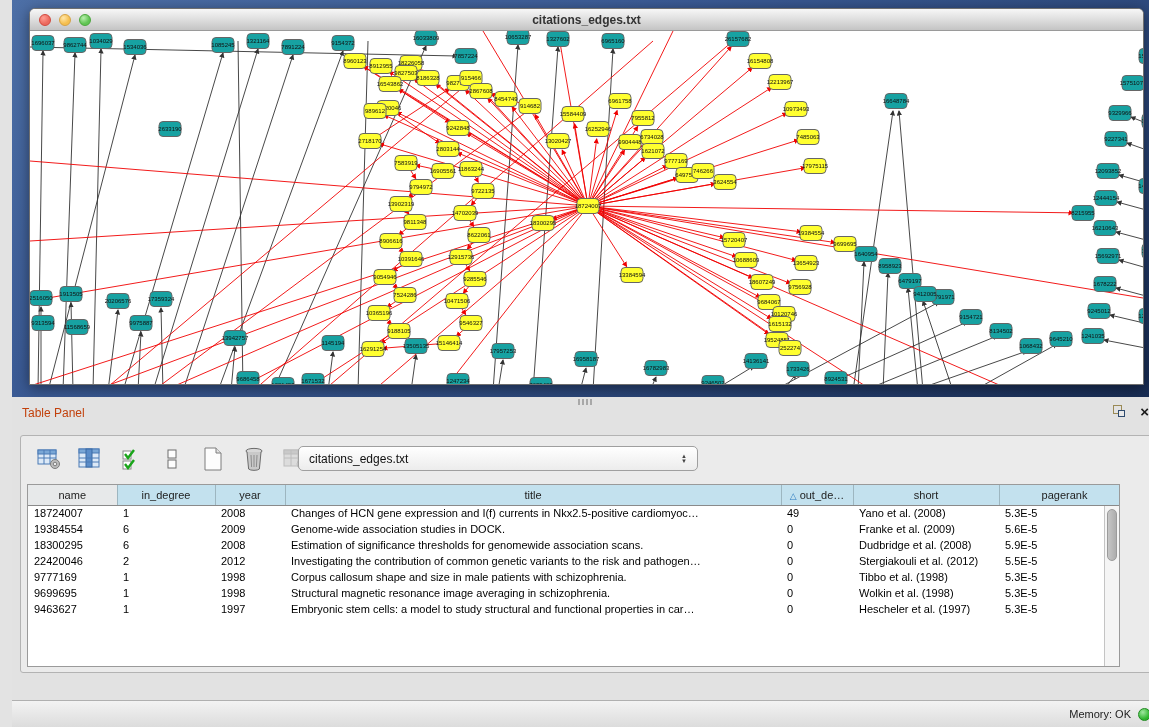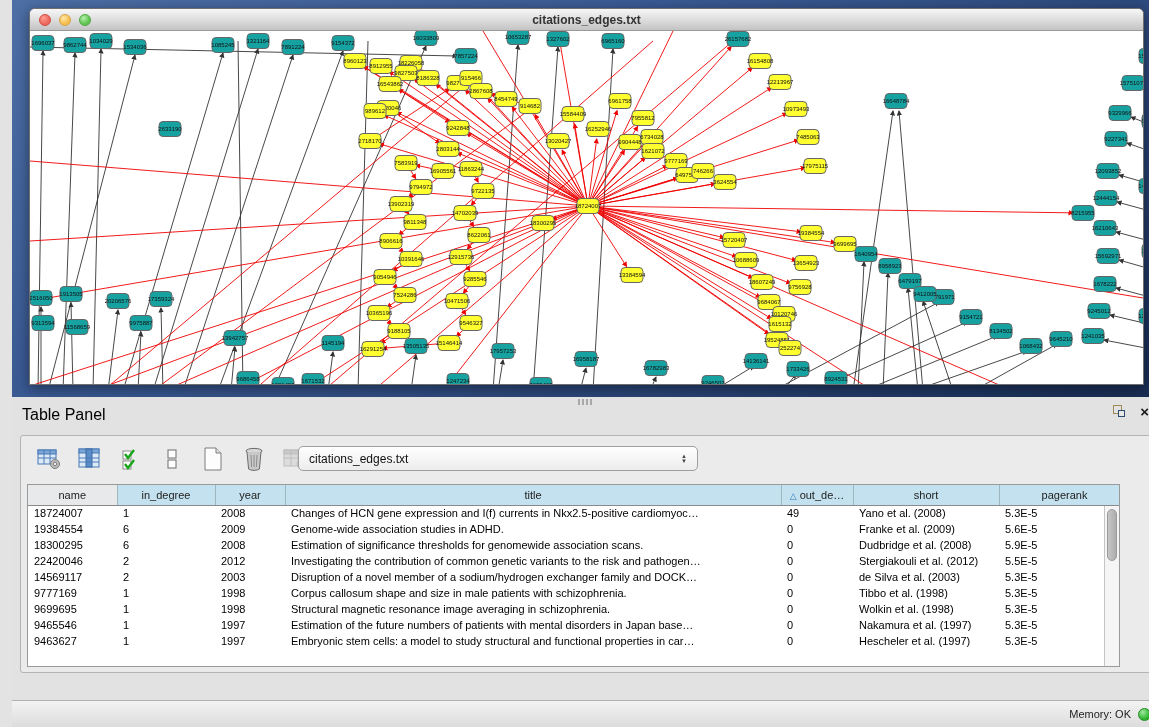--- a/index.html
+++ b/index.html
@@ -21,21 +21,21 @@
   .light.yellow { background:radial-gradient(circle at 35% 30%, #ffe6a8,#f5bf4f 60%); border:1px solid #d6a243; }
   .light.green  { background:radial-gradient(circle at 35% 30%, #b8efad,#61c554 60%); border:1px solid #4aa73c; }
   .gcanvas { position:relative; width:1113px; height:353px; background:#fff; overflow:hidden; }
   .gcanvas svg { display:block; }
 
   
   .bottom { position:absolute; left:0; top:397px; width:1149px; height:330px; background:#e2e2e2; }
   .grip { position:absolute; left:566px; top:2px; width:14px; height:6px;
     background:repeating-linear-gradient(90deg,#9a9a9a 0 2px,transparent 2px 4px); opacity:.8; }
   .panel-titlebar { position:absolute; left:0; top:0; width:100%; height:34px; }
-  .panel-title { position:absolute; left:10px; top:9px; font-size:16px; color:#000000; }
+  .panel-title { position:absolute; left:10px; top:9px; font-size:12px; color:#c2410c; }
   .panel-actions { position:absolute; right:12px; top:8px; display:flex; gap:14px; align-items:center; }
   .float-ic { position:relative; width:14px; height:13px; }
   .float-ic .b1 { position:absolute; left:1px; top:0; width:9px; height:9px; border:1px solid #9a8a55; }
   .float-ic .b2 { position:absolute; left:6px; top:5px; width:7px; height:7px; border:1px solid #2e4a6e; background:#e9e9e9; }
   .close-ic { font-size:15px; font-weight:bold; color:#1a1a1a; line-height:13px; }
 
   .toolbox { position:absolute; left:8px; top:38px; width:1133px; height:238px;
     background:#ebebeb; border:1px solid #b3b3b3; border-radius:3px; }
   .toolbar { position:absolute; left:14px; top:7px; height:32px; display:flex; align-items:center; }
   .tb-ic { margin-right:13px; display:flex; align-items:center; justify-content:center; width:28px; height:28px; }
@@ -884,21 +884,21 @@
                 <td>2008</td>
                 <td>Changes of HCN gene expression and I(f) currents in Nkx2.5-positive cardiomyoc…</td>
                 <td>49</td>
                 <td>Yano et al. (2008)</td>
                 <td>5.3E-5</td>
               </tr>
               <tr>
                 <td>19384554</td>
                 <td>6</td>
                 <td>2009</td>
-                <td>Genome-wide association studies in ADHD.</td>
+                <td>Genome-wide association studies in DOCK.</td>
                 <td>0</td>
                 <td>Franke et al. (2009)</td>
                 <td>5.6E-5</td>
               </tr>
               <tr>
                 <td>18300295</td>
                 <td>6</td>
                 <td>2008</td>
                 <td>Estimation of significance thresholds for genomewide association scans.</td>
                 <td>0</td>
@@ -908,56 +908,38 @@
               <tr>
                 <td>22420046</td>
                 <td>2</td>
                 <td>2012</td>
                 <td>Investigating the contribution of common genetic variants to the risk and pathogen…</td>
                 <td>0</td>
                 <td>Stergiakouli et al. (2012)</td>
                 <td>5.5E-5</td>
               </tr>
               <tr>
-                <td>14569117</td>
-                <td>2</td>
-                <td>2003</td>
-                <td>Disruption of a novel member of a sodium/hydrogen exchanger family and DOCK…</td>
-                <td>0</td>
-                <td>de Silva et al. (2003)</td>
-                <td>5.3E-5</td>
-              </tr>
-              <tr>
                 <td>9777169</td>
                 <td>1</td>
                 <td>1998</td>
                 <td>Corpus callosum shape and size in male patients with schizophrenia.</td>
                 <td>0</td>
                 <td>Tibbo et al. (1998)</td>
                 <td>5.3E-5</td>
               </tr>
               <tr>
                 <td>9699695</td>
                 <td>1</td>
                 <td>1998</td>
                 <td>Structural magnetic resonance image averaging in schizophrenia.</td>
                 <td>0</td>
                 <td>Wolkin et al. (1998)</td>
                 <td>5.3E-5</td>
               </tr>
               <tr>
-                <td>9465546</td>
-                <td>1</td>
-                <td>1997</td>
-                <td>Estimation of the future numbers of patients with mental disorders in Japan base…</td>
-                <td>0</td>
-                <td>Nakamura et al. (1997)</td>
-                <td>5.3E-5</td>
-              </tr>
-              <tr>
                 <td>9463627</td>
                 <td>1</td>
                 <td>1997</td>
                 <td>Embryonic stem cells: a model to study structural and functional properties in car…</td>
                 <td>0</td>
                 <td>Hescheler et al. (1997)</td>
                 <td>5.3E-5</td>
               </tr>
             </tbody>
         </table>

